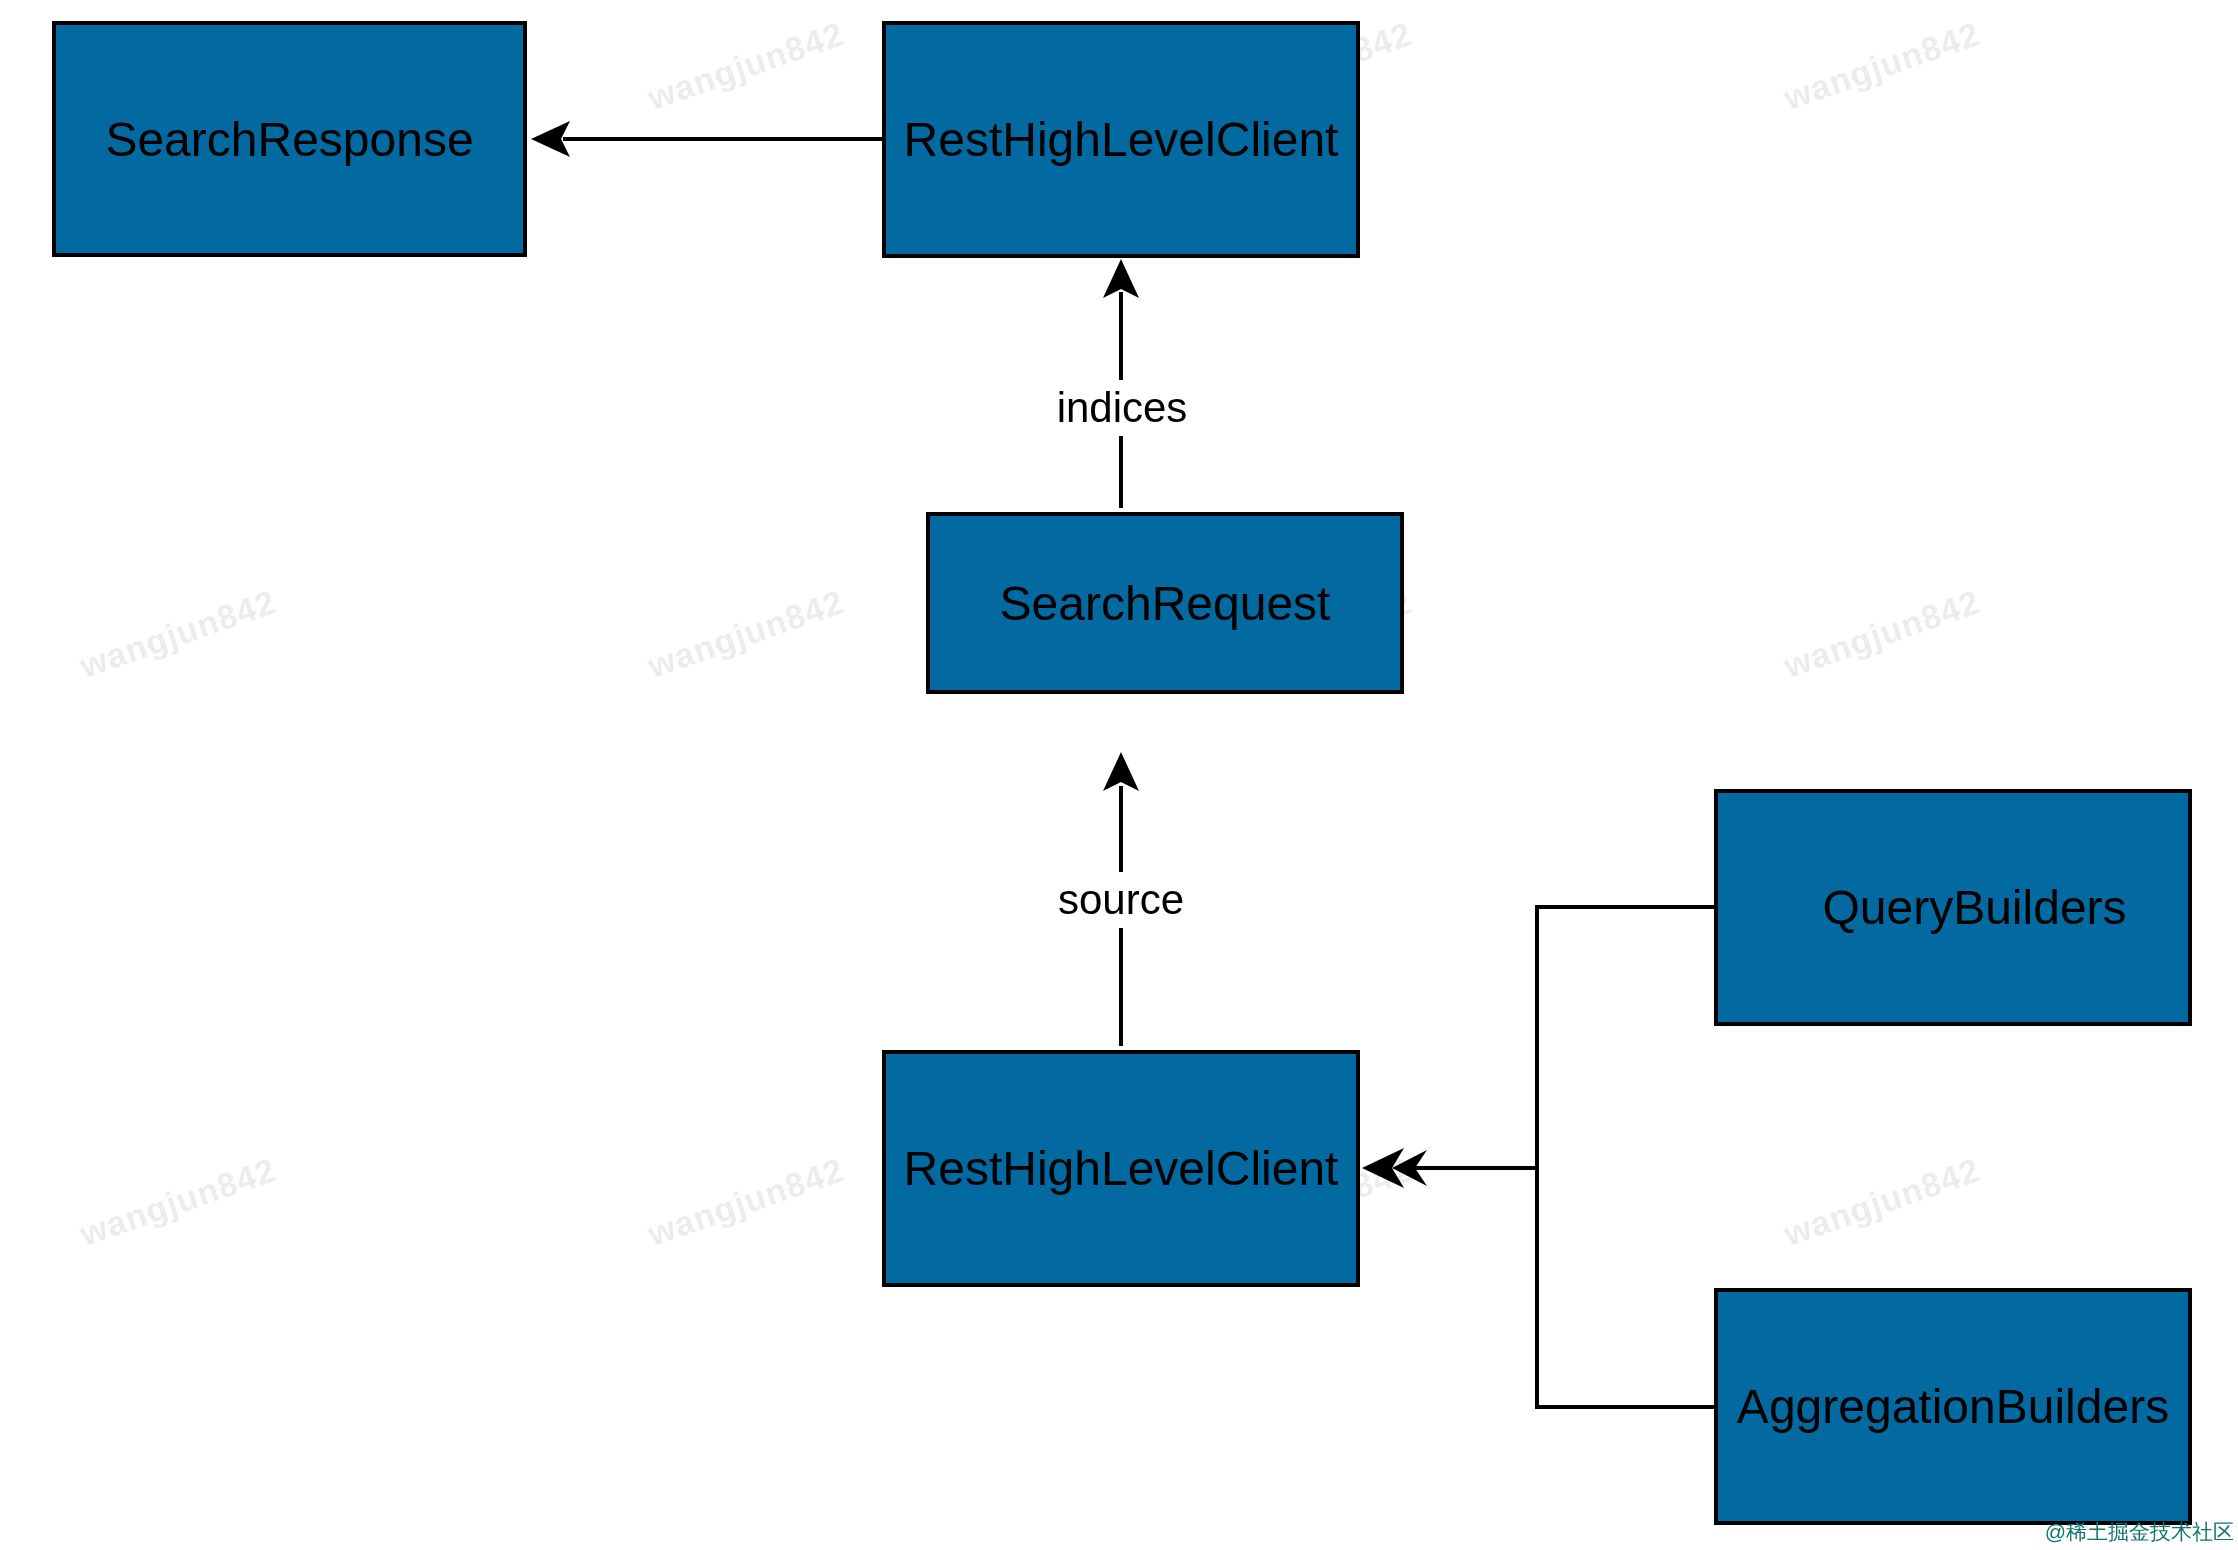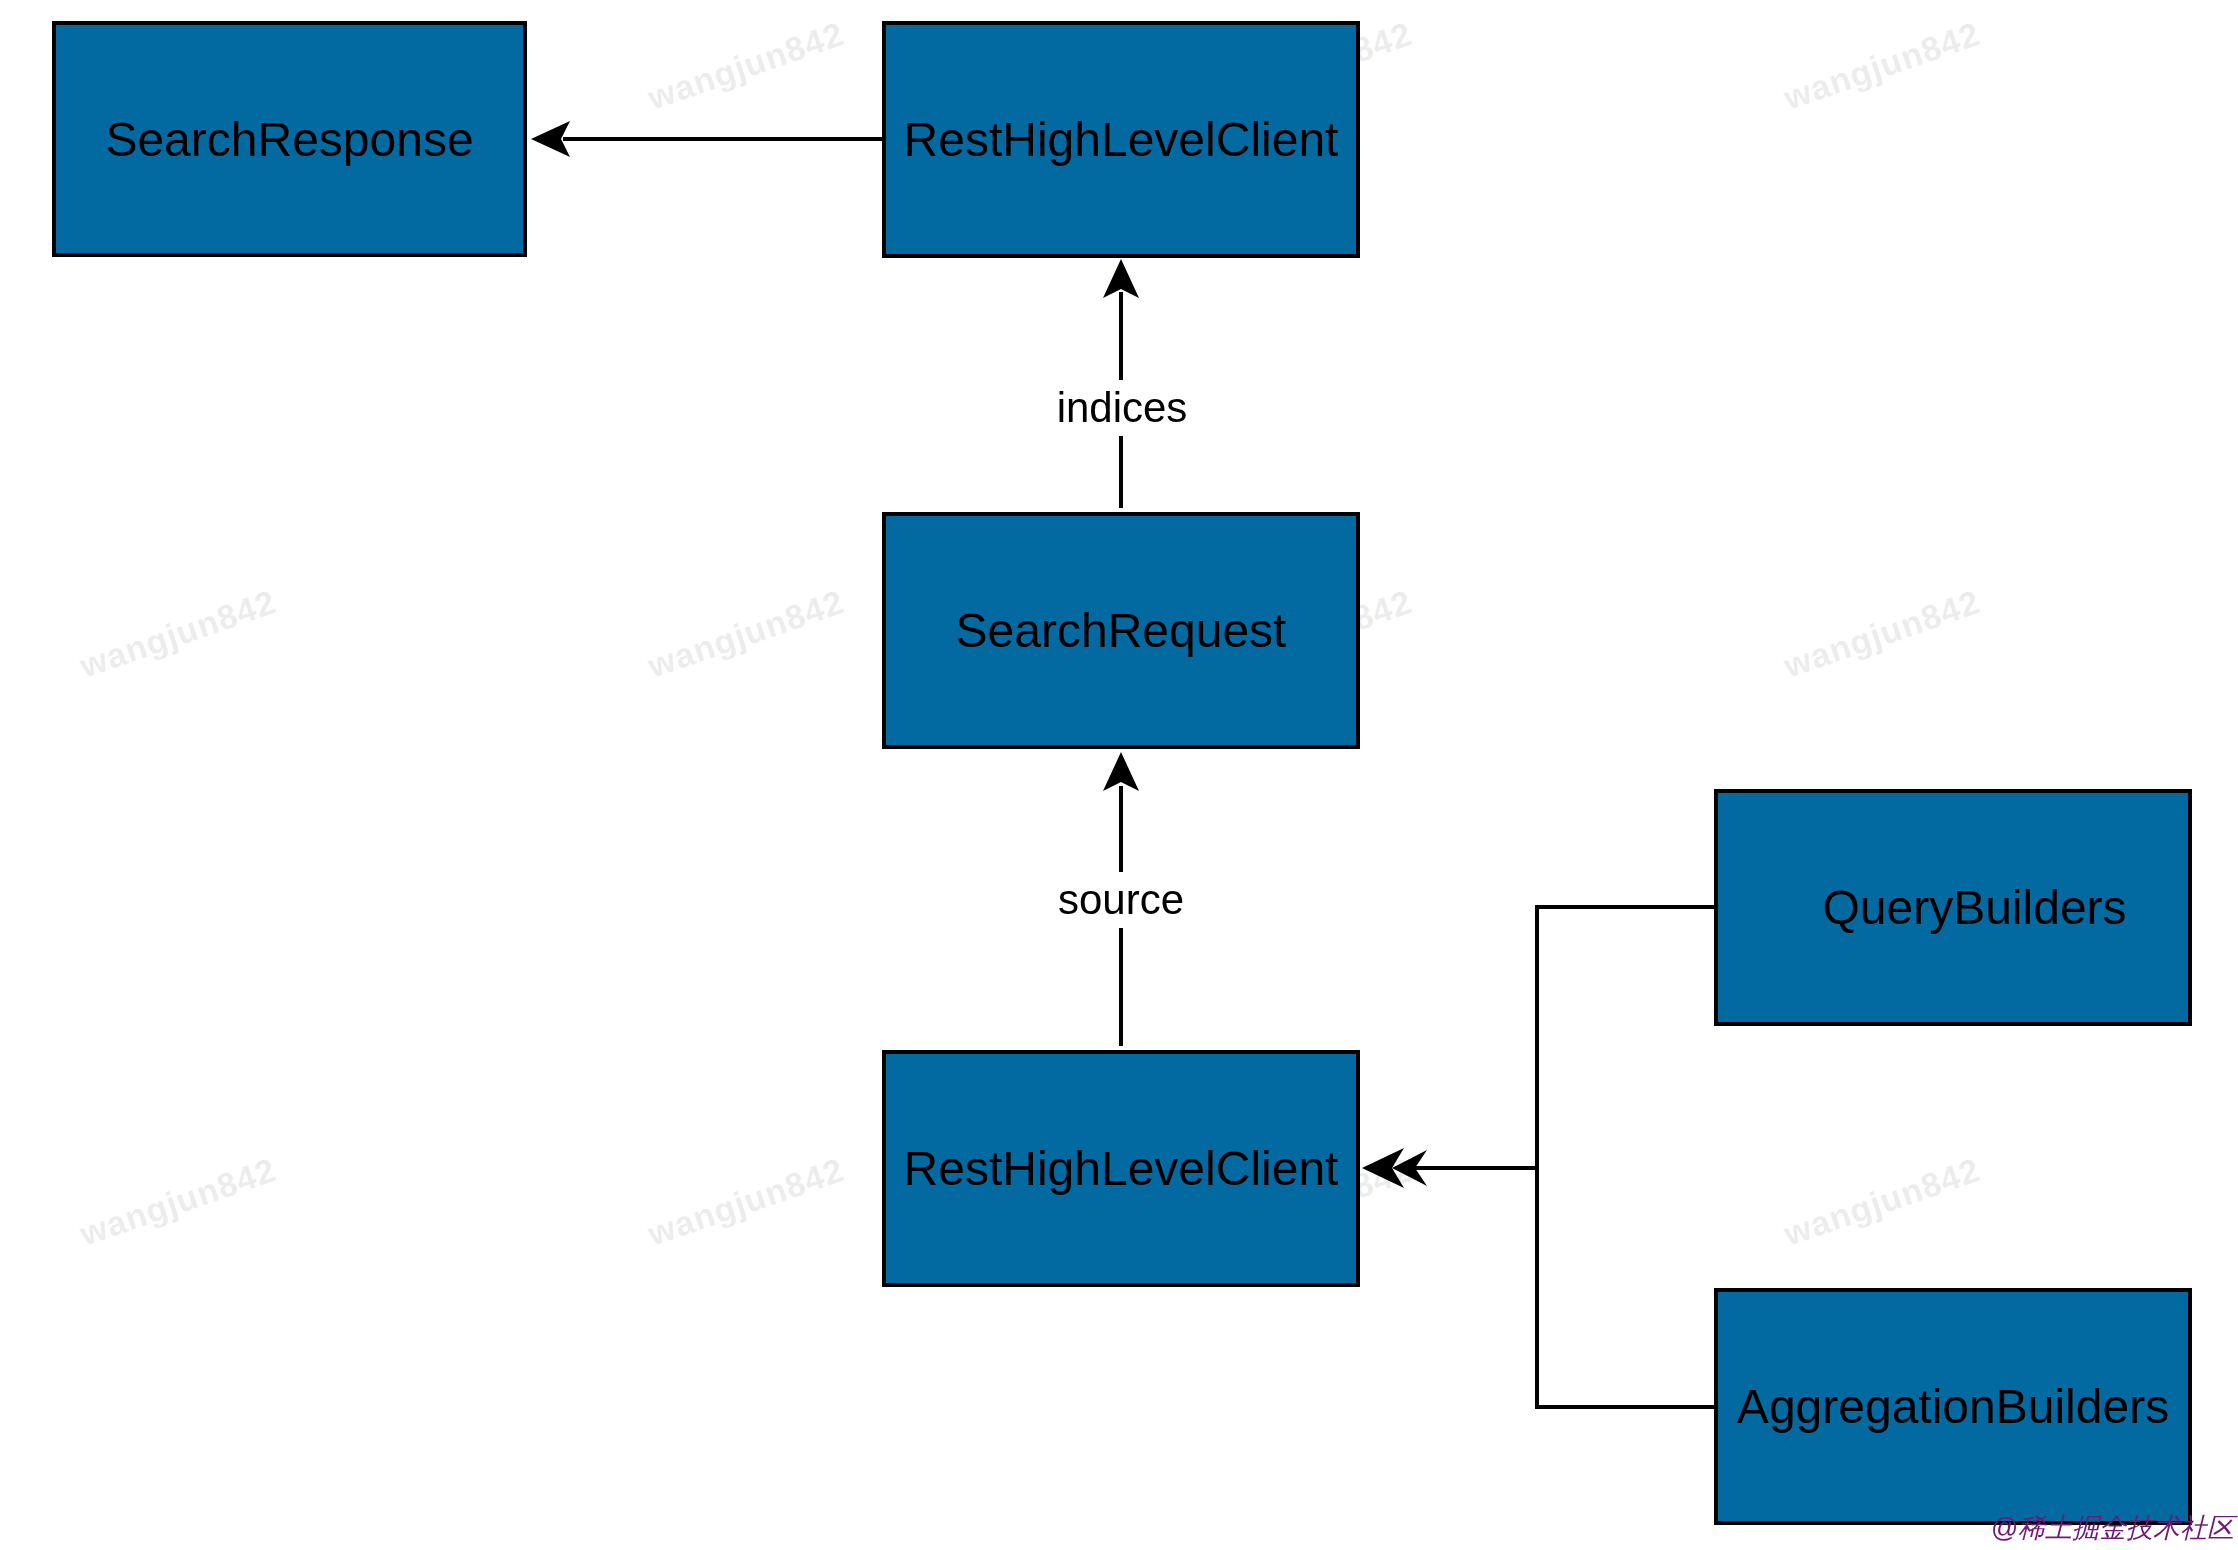--- a/index.html
+++ b/index.html
@@ -16,21 +16,21 @@
     box-sizing:border-box;
     border:4px solid #000000;
     background:#0369a1;
     display:flex;align-items:center;justify-content:center;
     font-size:48px;color:#000000;
     white-space:nowrap;
     z-index:3;
   }
   #n-search-response   {left:52px;  top:21px;   width:475px; height:236px;}
   #n-rest-client       {left:882px; top:21px;   width:478px; height:237px;}
-  #n-search-request    {left:882px; top:512px;  width:478px; height:237px;}
+  #n-search-request    {left:926px; top:512px;  width:478px; height:182px;}
   #n-source-builder    {left:882px; top:1050px; width:478px; height:237px;}
   #n-query-builders    {left:1714px;top:789px;  width:478px; height:237px;padding-left:43px;}
   #n-agg-builders      {left:1714px;top:1288px; width:478px; height:237px;}
 
   svg.connectors{z-index:2;}
 
   .edge-label{
     position:absolute;
     transform:translate(-50%,-50%);
     background:#ffffff;
@@ -47,25 +47,24 @@
     color:rgba(0,0,0,0.075);
     transform:translate(-50%,-50%) rotate(-19deg);
     white-space:nowrap;
     z-index:1;
     letter-spacing:1px;
     font-weight:bold;
   }
   .site-wm{
     position:absolute;
     right:4px;bottom:4px;
-    font-size:27px;
-    color:#701a75;
+    font-size:21px;
+    color:#0f766e;
     z-index:5;
     white-space:nowrap;
-    font-style:italic;
   }
 </style>
 </head>
 <body>
 
 <div class="canvas">
 
   <div class="layer">
     <div class="wm" style="left:178px;top:66px;">wangjun842</div>
     <div class="wm" style="left:746px;top:66px;">wangjun842</div>

